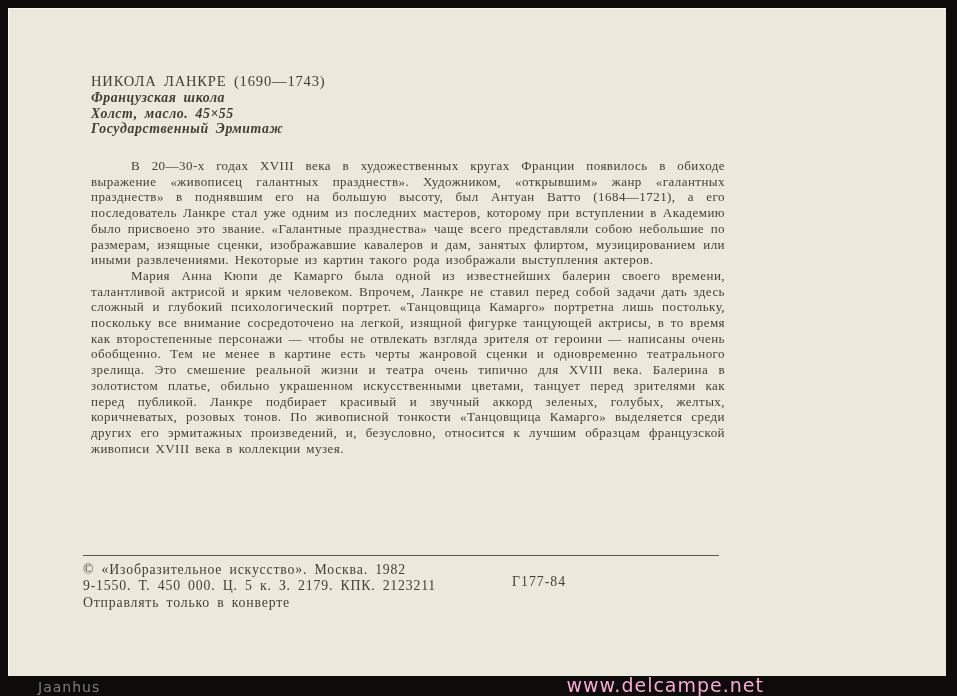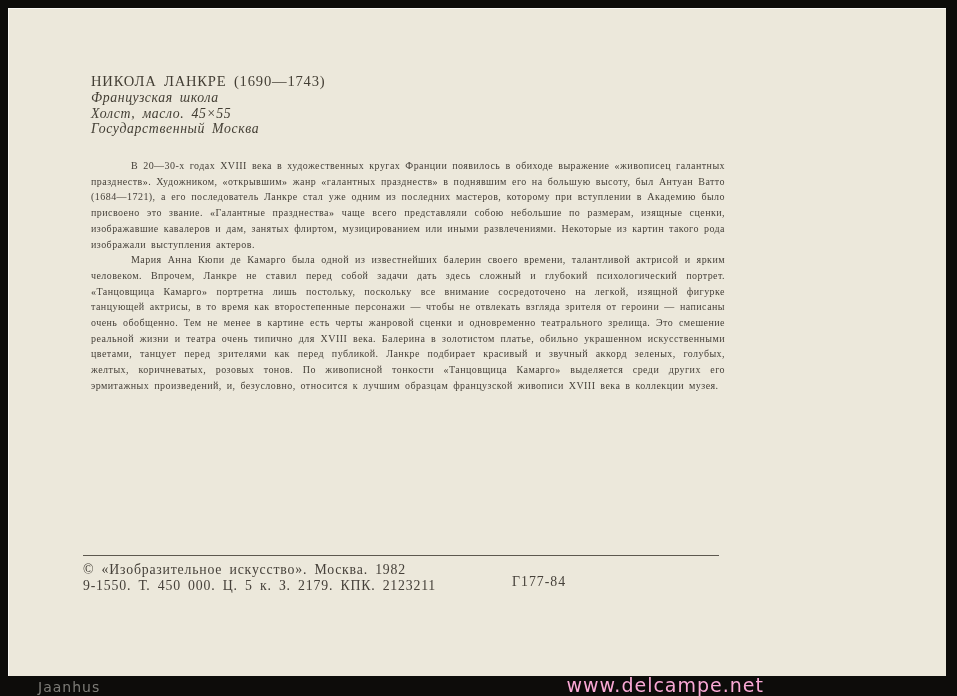--- a/index.html
+++ b/index.html
@@ -30,27 +30,27 @@
     top: 66px;
     line-height: 15.8px;
     font-size: 13.8px;
     letter-spacing: 0.6px;
     word-spacing: 3px;
   }
   .header .artist {
     font-size: 14.6px;
     letter-spacing: 0.8px;
   }
-  .italic { font-style: italic; }
+  .italic { font-style: italic; font-weight: bold; }
   .body-text {
     position: absolute;
     left: 83px;
     top: 150px;
     width: 634px;
-    font-size: 10px;
+    font-size: 13px;
     line-height: 15.7px;
     text-align: justify;
     letter-spacing: 0.45px;
     word-spacing: 2px;
     color: #46413a;
   }
   .body-text p { text-indent: 40px; }
   .rule {
     position: absolute;
     left: 75px;
@@ -132,33 +132,34 @@
 
 <div class="scan">
 
   <div class="postcard">
 
 
     <div class="header">
       <div class="artist">НИКОЛА ЛАНКРЕ (1690—1743)</div>
       <div class="italic">Французская школа</div>
       <div class="italic">Холст, масло. 45×55</div>
-      <div class="italic">Государственный Москва</div>
+      <div class="italic">Государственный Эрмитаж</div>
     </div>
 
     <div class="body-text">
       <p>В 20—30-х годах XVIII века в художественных кругах Франции появилось в обиходе выражение «живописец галантных празднеств». Художником, «открывшим» жанр «галантных празднеств» в поднявшим его на большую высоту, был Антуан Ватто (1684—1721), а его последователь Ланкре стал уже одним из последних мастеров, которому при вступлении в Академию было присвоено это звание. «Галантные празднества» чаще всего представляли собою небольшие по размерам, изящные сценки, изображавшие кавалеров и дам, занятых флиртом, музицированием или иными развлечениями. Некоторые из картин такого рода изображали выступления актеров.</p>
       <p>Мария Анна Кюпи де Камарго была одной из известнейших балерин своего времени, талантливой актрисой и ярким человеком. Впрочем, Ланкре не ставил перед собой задачи дать здесь сложный и глубокий психологический портрет. «Танцовщица Камарго» портретна лишь постольку, поскольку все внимание сосредоточено на легкой, изящной фигурке танцующей актрисы, в то время как второстепенные персонажи — чтобы не отвлекать взгляда зрителя от героини — написаны очень обобщенно. Тем не менее в картине есть черты жанровой сценки и одновременно театрального зрелища. Это смешение реальной жизни и театра очень типично для XVIII века. Балерина в золотистом платье, обильно украшенном искусственными цветами, танцует перед зрителями как перед публикой. Ланкре подбирает красивый и звучный аккорд зеленых, голубых, желтых, коричневатых, розовых тонов. По живописной тонкости «Танцовщица Камарго» выделяется среди других его эрмитажных произведений, и, безусловно, относится к лучшим образцам французской живописи XVIII века в коллекции музея.</p>
     </div>
 
     <div class="rule"></div>
 
     <div class="imprint">
       <div><span>©</span> <span>«Изобразительное искусство». Москва. 1982</span></div>
       <div>9-1550. Т. 450 000. Ц. 5 к. З. 2179. КПК. 2123211</div>
+      <div>Отправлять только в конверте</div>
     </div>
 
     <div class="catalog">
       <span>Г</span>
       <span>177-84</span>
     </div>
 
   </div>
 
   <div class="strip">

